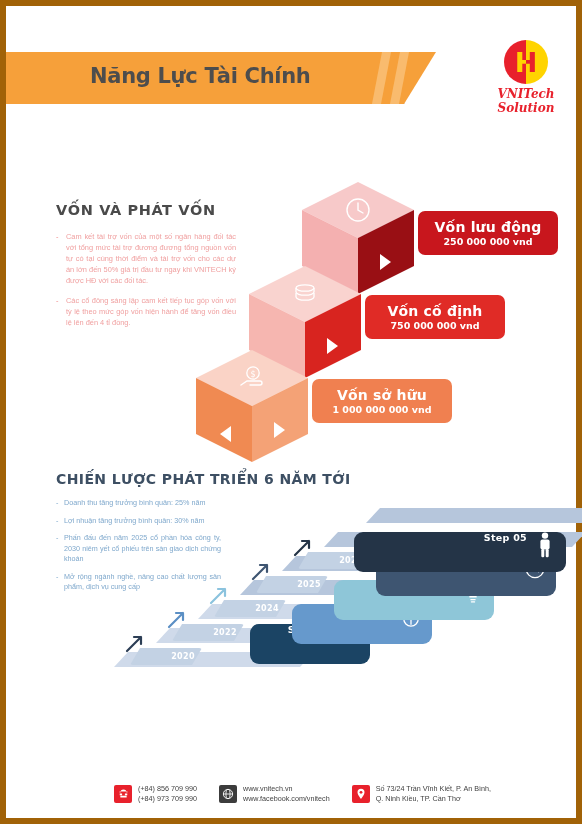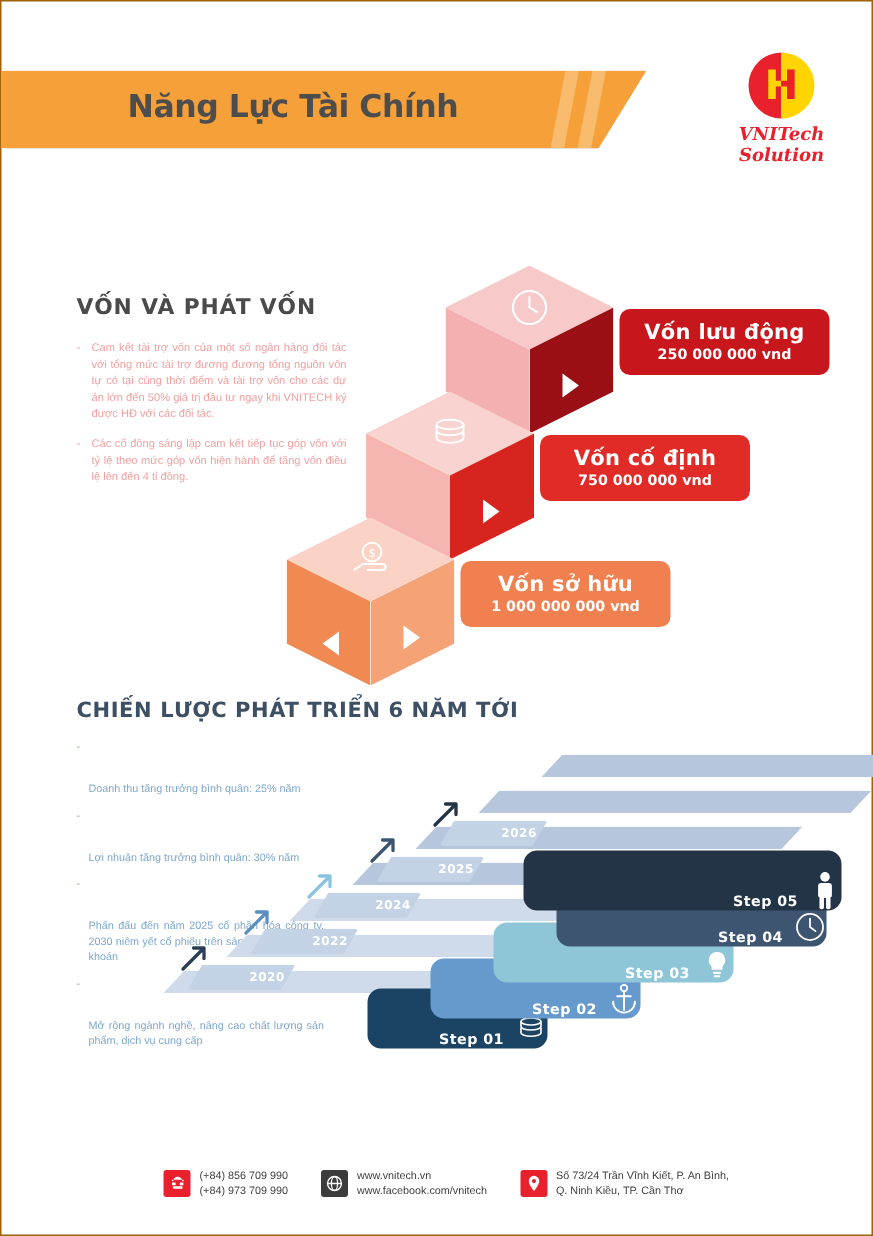--- a/index.html
+++ b/index.html
@@ -7,21 +7,21 @@
     width: 582px; height: 824px;
     background: #ffffff;
     font-family: "Liberation Sans", sans-serif;
     overflow: hidden;
     position: relative;
   }
   .page {
     position: absolute; left:0; top:0;
     width:582px; height:824px;
     background:#fff;
-    border:1px solid #a16207;
+    border:6px solid #a16207;
   }
 
   
   .header-wrap { position:absolute; left:0; top:46px; width:582px; height:58px; }
   .header-bar {
     position:absolute; left:0; top:0; width:430px; height:52px;
     background:#f6a03a;
     clip-path: polygon(0 0, 430px 0, 398px 52px, 0 52px);
     box-shadow: 3px 4px 5px rgba(0,0,0,0.35);
   }
@@ -97,34 +97,34 @@
 
   
   .sec2-title {
     position:absolute; left:50px; top:465px;
     font-size:14px; font-weight:bold; color:#3d4f63; letter-spacing:0.4px;
     font-family:"DejaVu Sans", sans-serif;
   }
   .bullets2 { position:absolute; left:50px; top:492px; width:165px; }
   .b2-row { display:flex; margin-bottom:7px; }
   .b2-dash { color:#7fa8cc; width:8px; flex:none; font-size:7.2px; line-height:10.5px;}
-  .b2-txt { color:#7fa8cc; font-size:7.2px; line-height:10.5px; text-align:justify;margin-top:28px;}
+  .b2-txt { color:#7fa8cc; font-size:7.2px; line-height:10.5px; text-align:justify;}
 
   
   .steps { position:absolute; left:110px; top:462px; width:470px; height:210px; }
   .plat { position:absolute; height:15px; background:#b6c6dc;
     clip-path:polygon(14px 0, 100% 0, calc(100% - 14px) 100%, 0 100%); }
   .plat.lite { background:#cfdaea; }
   .ybox { position:absolute; height:17px; background:#c3d2e4; border-radius:3px;
     display:flex; align-items:center; justify-content:flex-end; padding-right:7px;
     clip-path:polygon(10px 0,100% 0,calc(100% - 10px) 100%,0 100%);}
   .ybox span { color:#fff; font-size:8px; font-weight:bold; font-family:"DejaVu Sans",sans-serif;
     letter-spacing:0.4px;}
   .sbox { position:absolute; height:40px; border-radius:9px;
-    display:flex; align-items:flex-end; justify-content:flex-end; padding-right:0; gap:7px;margin-top:40px; }
+    display:flex; align-items:flex-start; justify-content:flex-end; padding-right:10px; gap:7px; }
   .sbox .lbl { color:#fff; font-size:9.5px; font-weight:bold;
     font-family:"DejaVu Sans", sans-serif; letter-spacing:0.3px;}
   .sbox .ico { width:22px; height:26px; display:flex; align-items:center; justify-content:center;}
   .arrow { position:absolute; width:22px; height:22px; }
 
   
   .footer { position:absolute; left:108px; top:772px; width:420px; height:32px;
     display:flex; gap:22px; align-items:center; }
   .f-item { display:flex; gap:6px; align-items:flex-start; }
   .f-ic { width:18px; height:18px; border-radius:2px; display:flex;

